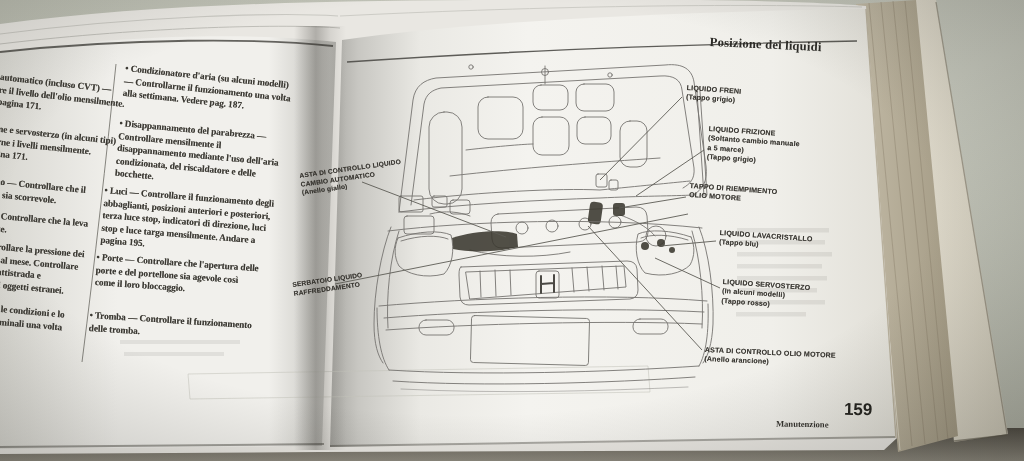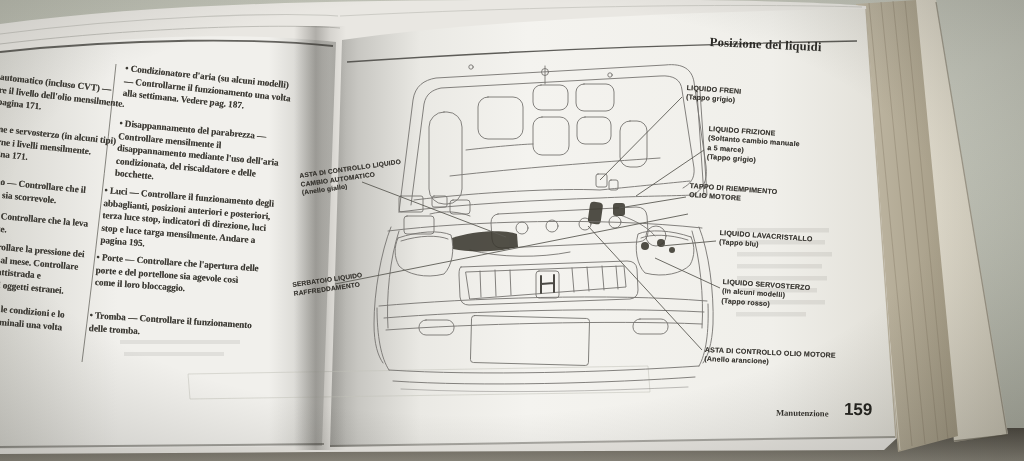--- a/index.html
+++ b/index.html
@@ -260,17 +260,17 @@
 (In alcuni modelli)
 (Tappo rosso)</div>
   <div class="txt lbl" style="left:705px;top:346px;transform:rotate(2.5deg);transform-origin:left top;">ASTA DI CONTROLLO OLIO MOTORE
 (Anello arancione)</div>
   <div class="txt lbl lbl-small" style="left:299px;top:172px;transform:rotate(-8deg);transform-origin:left top;">ASTA DI CONTROLLO LIQUIDO
 CAMBIO AUTOMATICO
 (Anello giallo)</div>
   <div class="txt lbl lbl-small" style="left:292px;top:281px;transform:rotate(-8deg);transform-origin:left top;">SERBATOIO LIQUIDO
 RAFFREDDAMENTO</div>
 
-  <div class="txt ftr-sec" style="left:776px;top:408px;transform:rotate(1deg);">Manutenzione</div>
+  <div class="txt ftr-sec" style="left:776px;top:419px;transform:rotate(1deg);">Manutenzione</div>
   <div class="txt ftr-num" style="left:844px;top:400px;transform:rotate(1deg);">159</div>
 
   <div class="gutter-overlay"></div>
 </div>
 
 </body></html>

